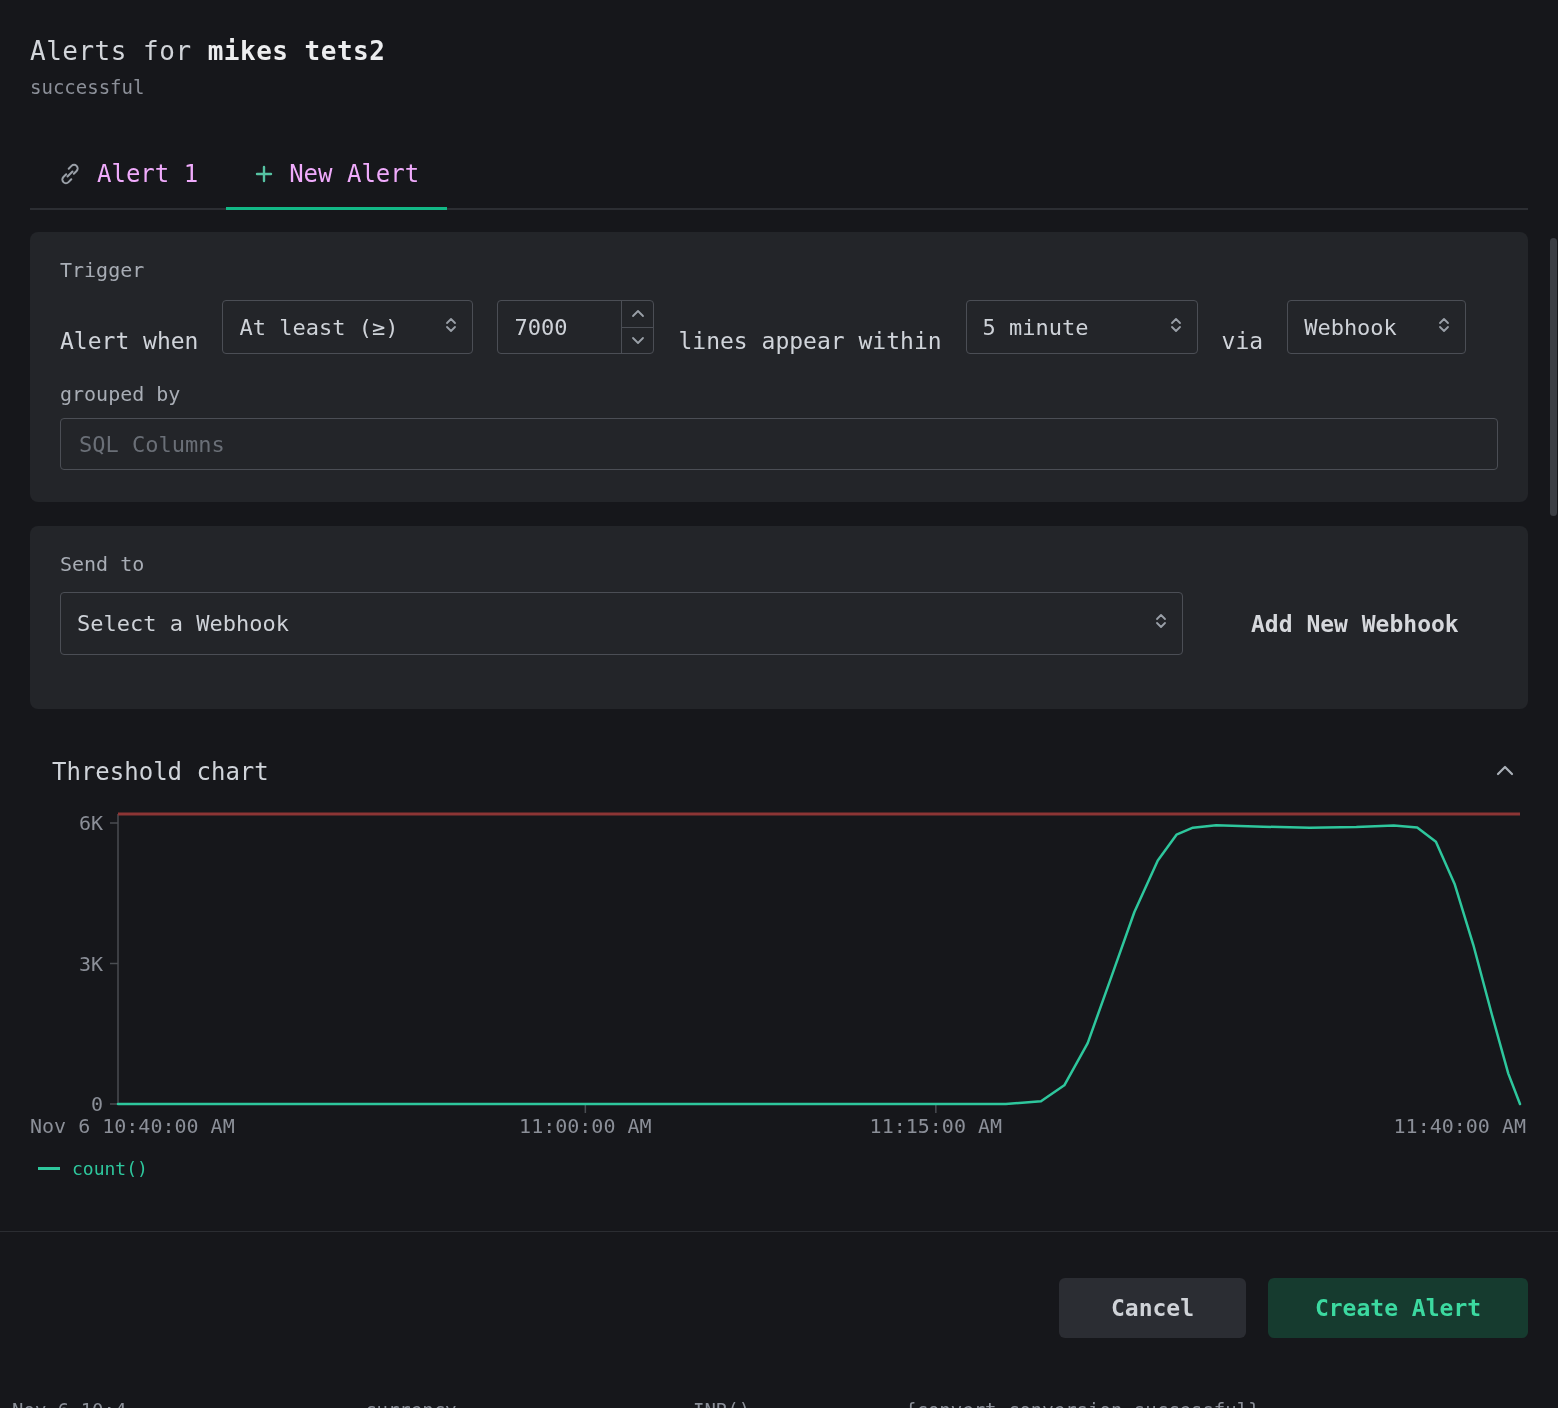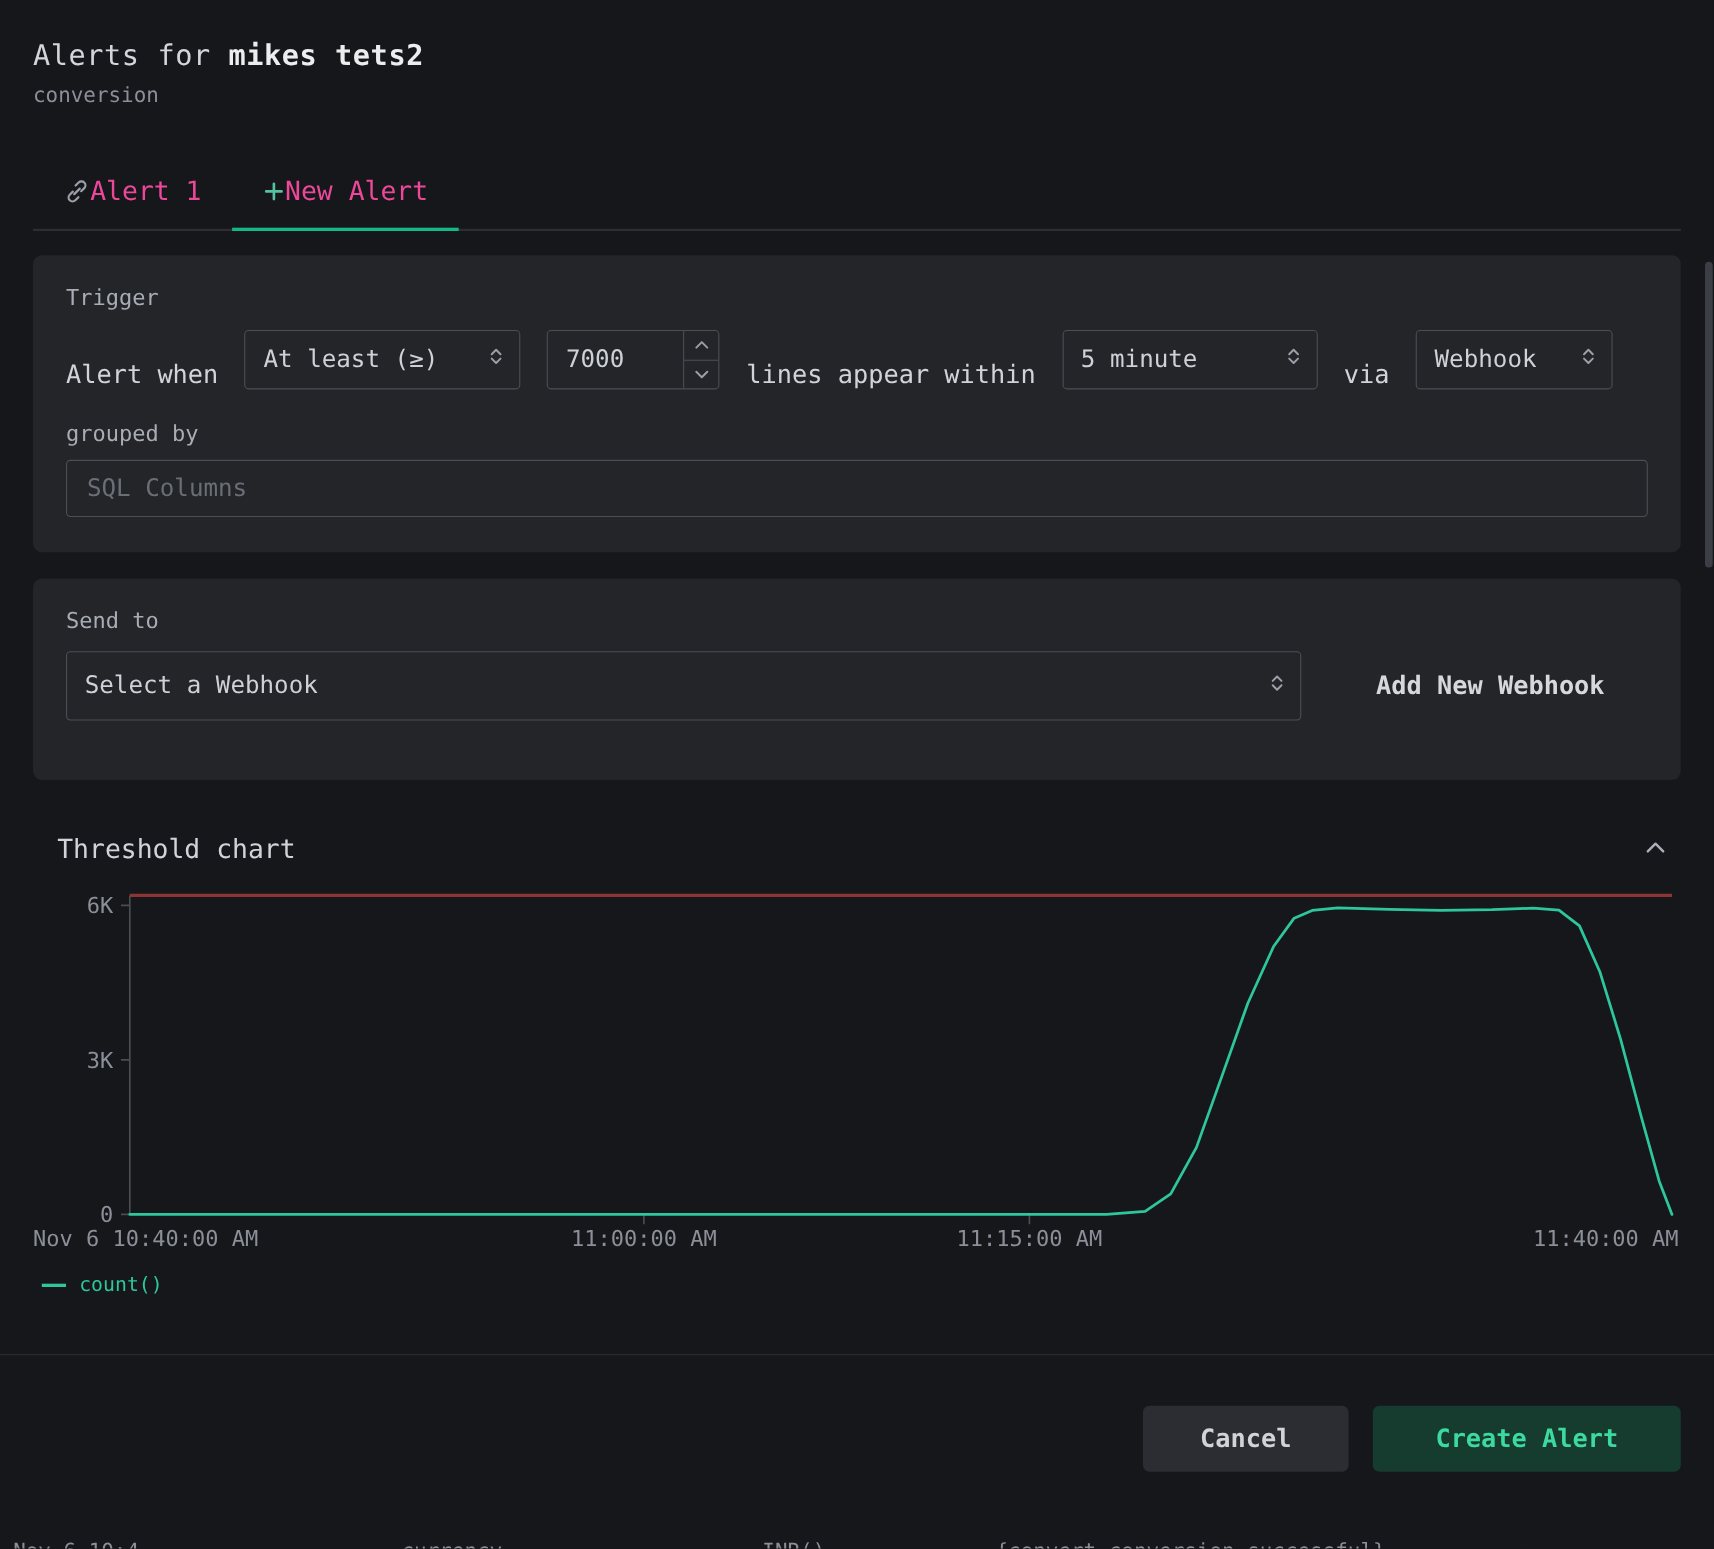--- a/index.html
+++ b/index.html
@@ -14,22 +14,22 @@
   }
   .page { padding: 0 30px; position: relative; }
 
   
   .title { padding-top: 36px; font-size: 26px; color: #d2d5da; letter-spacing: 0.5px; }
   .title .title-name { font-weight: 700; color: #ecedef; }
   .subtitle { margin-top: 10px; font-size: 19px; color: #8b8f98; }
 
   
   .tabs { margin-top: 46px; display: flex; align-items: stretch; border-bottom: 2px solid #2c2e33; }
-  .tab { position: relative; display: flex; align-items: center; 
-         padding: 16px 28px 20px 28px; font-size: 24px; color: #ec4899; cursor: pointer; }
+  .tab { position: relative; display: flex; align-items: center; gap: 15px;
+         padding: 16px 28px 20px 28px; font-size: 24px; color: #f0abfc; cursor: pointer; }
   .tab .tab-icon { display: flex; align-items: center; }
   .tab.active::after { content: ""; position: absolute; left: 0; right: 0; bottom: -2px;
                        height: 3px; background: #12b886; }
 
   
   .panel { background: #232529; border-radius: 8px; padding: 26px 30px 32px 30px; }
   .panel-trigger { margin-top: 22px; }
   .panel-sendto { margin-top: 24px; padding-bottom: 54px; }
   .section-label { font-size: 20px; color: #a8adb5; }
 
@@ -78,41 +78,41 @@
   .legend { margin-top: 16px; display: flex; align-items: center; gap: 12px;
             padding-left: 8px; font-size: 18px; color: #2ec79d; }
   .legend-dash { width: 22px; height: 3px; background: #2ec79d; }
 
   
   .footer-divider { margin: 52px -30px 0 -30px; border-top: 1px solid #2b2d32; }
   .footer { display: flex; justify-content: flex-end; gap: 22px; padding-top: 46px; }
   .btn { height: 60px; border-radius: 6px; border: none; font-family: inherit;
          font-size: 23px; font-weight: 700; cursor: pointer; }
   .btn-cancel { width: 187px; background: #2b2d33; color: #d0d3d8; }
-  .btn-create { width: 280px; background: #163b2f; color: #3cd9a0; }
+  .btn-create { width: 260px; background: #163b2f; color: #3cd9a0; }
 
   
   .bg-row { position: absolute; left: 0; right: 0; bottom: 0; height: 9px;
             overflow: hidden; color: #8b8f98; font-size: 19px; }
   .bg-row span { position: absolute; top: 0; white-space: nowrap; }
   .bg-col-0 { left: 12px; }
   .bg-col-1 { left: 365px; }
   .bg-col-2 { left: 693px; }
   .bg-col-3 { left: 905px; }
 
   .scrollbar-thumb { position: absolute; right: 1px; top: 238px; width: 7px; height: 278px;
                      background: #3b3e44; border-radius: 4px; }
 </style>
 </head>
 <body>
 
 <div class="page">
 
   <div class="title"><span>Alerts for</span> <span class="title-name">mikes tets2</span></div>
-  <div class="subtitle">conversion</div>
+  <div class="subtitle">successful</div>
 
   <div class="tabs">
     <div class="tab">
       <span class="tab-icon">
         <svg width="24" height="24" viewBox="0 0 24 24">
           <path d="M9.5 14.5 L14.5 9.5 M8.2 12.2 l-2.8 2.8 a3.6 3.6 0 0 0 5.1 5.1 l2.8 -2.8 M15.8 11.8 l2.8 -2.8 a3.6 3.6 0 0 0 -5.1 -5.1 l-2.8 2.8" fill="none" stroke="#9aa0a8" stroke-width="2" stroke-linecap="round"></path>
         </svg>
       </span>
       <span>Alert 1</span>
     </div>

